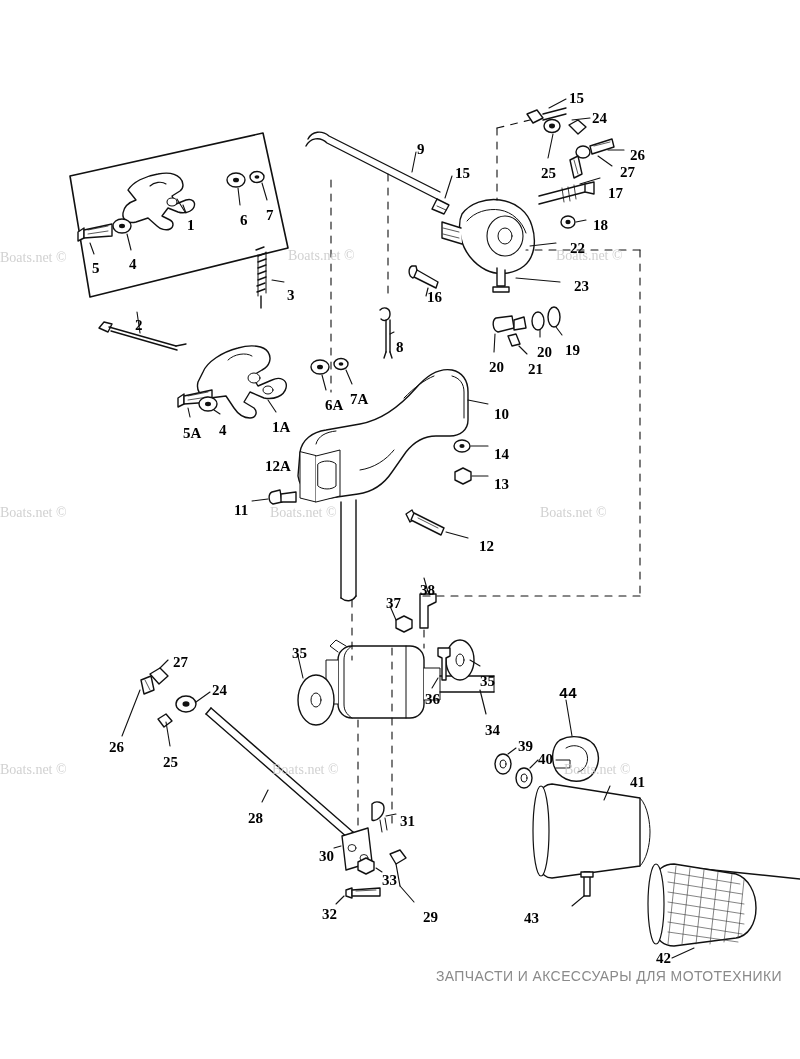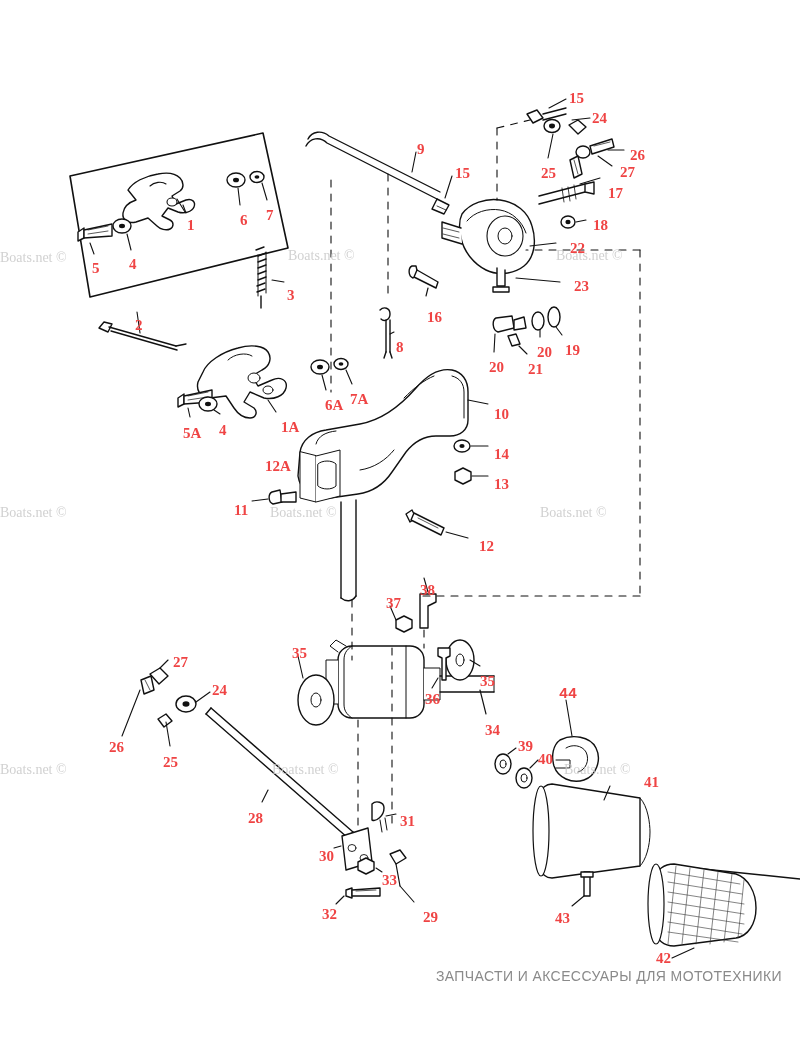--- a/index.html
+++ b/index.html
@@ -22,21 +22,21 @@
     left: 0;
     top: 0;
     width: 800px;
     height: 1059px;
   }
   .callout {
     position: absolute;
     font-family: "Liberation Serif", serif;
     font-size: 15px;
     font-weight: bold;
-    color: #ef4444;
+    color: #000000;
     white-space: nowrap;
     line-height: 1;
   }
   .watermark {
     position: absolute;
     font-family: "Liberation Serif", serif;
     font-size: 14px;
     color: #c9c9c9;
     white-space: nowrap;
     opacity: 0.85;
@@ -479,36 +479,36 @@
     <div class="callout" style="left:592px;top:111px;">24</div>
     <div class="callout" style="left:630px;top:148px;">26</div>
     <div class="callout" style="left:541px;top:166px;">25</div>
     <div class="callout" style="left:620px;top:165px;">27</div>
     <div class="callout" style="left:417px;top:142px;">9</div>
     <div class="callout" style="left:455px;top:166px;">15</div>
     <div class="callout" style="left:608px;top:186px;">17</div>
     <div class="callout" style="left:593px;top:218px;">18</div>
     <div class="callout" style="left:570px;top:241px;">22</div>
     <div class="callout" style="left:574px;top:279px;">23</div>
-    <div class="callout" style="left:427px;top:310px;">16</div>
+    <div class="callout" style="left:427px;top:290px;">16</div>
     <div class="callout" style="left:565px;top:343px;text-align:right;">19</div>
     <div class="callout" style="left:537px;top:345px;">20</div>
     <div class="callout" style="left:489px;top:360px;">20</div>
     <div class="callout" style="left:528px;top:362px;">21</div>
     <div class="callout" style="left:240px;top:213px;">6</div>
     <div class="callout" style="left:266px;top:208px;">7</div>
     <div class="callout" style="left:187px;top:218px;">1</div>
     <div class="callout" style="left:92px;top:261px;">5</div>
     <div class="callout" style="left:129px;top:257px;">4</div>
     <div class="callout" style="left:287px;top:288px;">3</div>
     <div class="callout" style="left:135px;top:318px;">2</div>
     <div class="callout" style="left:396px;top:340px;">8</div>
     <div class="callout" style="left:325px;top:398px;">6A</div>
     <div class="callout" style="left:350px;top:392px;">7A</div>
-    <div class="callout" style="left:281px;top:420px;text-align:center;">1A</div>
+    <div class="callout" style="left:272px;top:420px;text-align:center;">1A</div>
     <div class="callout" style="left:219px;top:423px;">4</div>
     <div class="callout" style="left:183px;top:426px;">5A</div>
     <div class="callout" style="left:265px;top:459px;">12A</div>
     <div class="callout" style="left:494px;top:407px;">10</div>
     <div class="callout" style="left:494px;top:447px;">14</div>
     <div class="callout" style="left:494px;top:477px;">13</div>
     <div class="callout" style="left:234px;top:503px;">11</div>
     <div class="callout" style="left:479px;top:539px;">12</div>
     <div class="callout" style="left:420px;top:583px;text-align:right;">38</div>
     <div class="callout" style="left:386px;top:596px;text-align:center;">37</div>
@@ -516,26 +516,26 @@
     <div class="callout" style="left:425px;top:692px;">36</div>
     <div class="callout" style="left:480px;top:674px;">35</div>
     <div class="callout" style="left:173px;top:655px;">27</div>
     <div class="callout" style="left:212px;top:683px;">24</div>
     <div class="callout" style="left:109px;top:740px;">26</div>
     <div class="callout" style="left:163px;top:755px;">25</div>
     <div class="callout" style="left:559px;top:687px;font-family:Liberation Mono, monospace;">44</div>
     <div class="callout" style="left:485px;top:723px;">34</div>
     <div class="callout" style="left:518px;top:739px;">39</div>
     <div class="callout" style="left:538px;top:752px;">40</div>
-    <div class="callout" style="left:644px;top:775px;font-family:Liberation Serif, serif;">41</div>
+    <div class="callout" style="left:630px;top:775px;font-family:Liberation Serif, serif;">41</div>
     <div class="callout" style="left:248px;top:811px;">28</div>
     <div class="callout" style="left:400px;top:814px;">31</div>
     <div class="callout" style="left:319px;top:849px;">30</div>
     <div class="callout" style="left:382px;top:873px;">33</div>
-    <div class="callout" style="left:555px;top:911px;text-align:center;">43</div>
+    <div class="callout" style="left:524px;top:911px;text-align:center;">43</div>
     <div class="callout" style="left:322px;top:907px;">32</div>
     <div class="callout" style="left:423px;top:910px;">29</div>
     <div class="callout" style="left:656px;top:951px;">42</div>
   </div>
 
   <div class="footer-ru">ЗАПЧАСТИ И АКСЕССУАРЫ ДЛЯ МОТОТЕХНИКИ</div>
 
 </div>
 
 </body></html>

